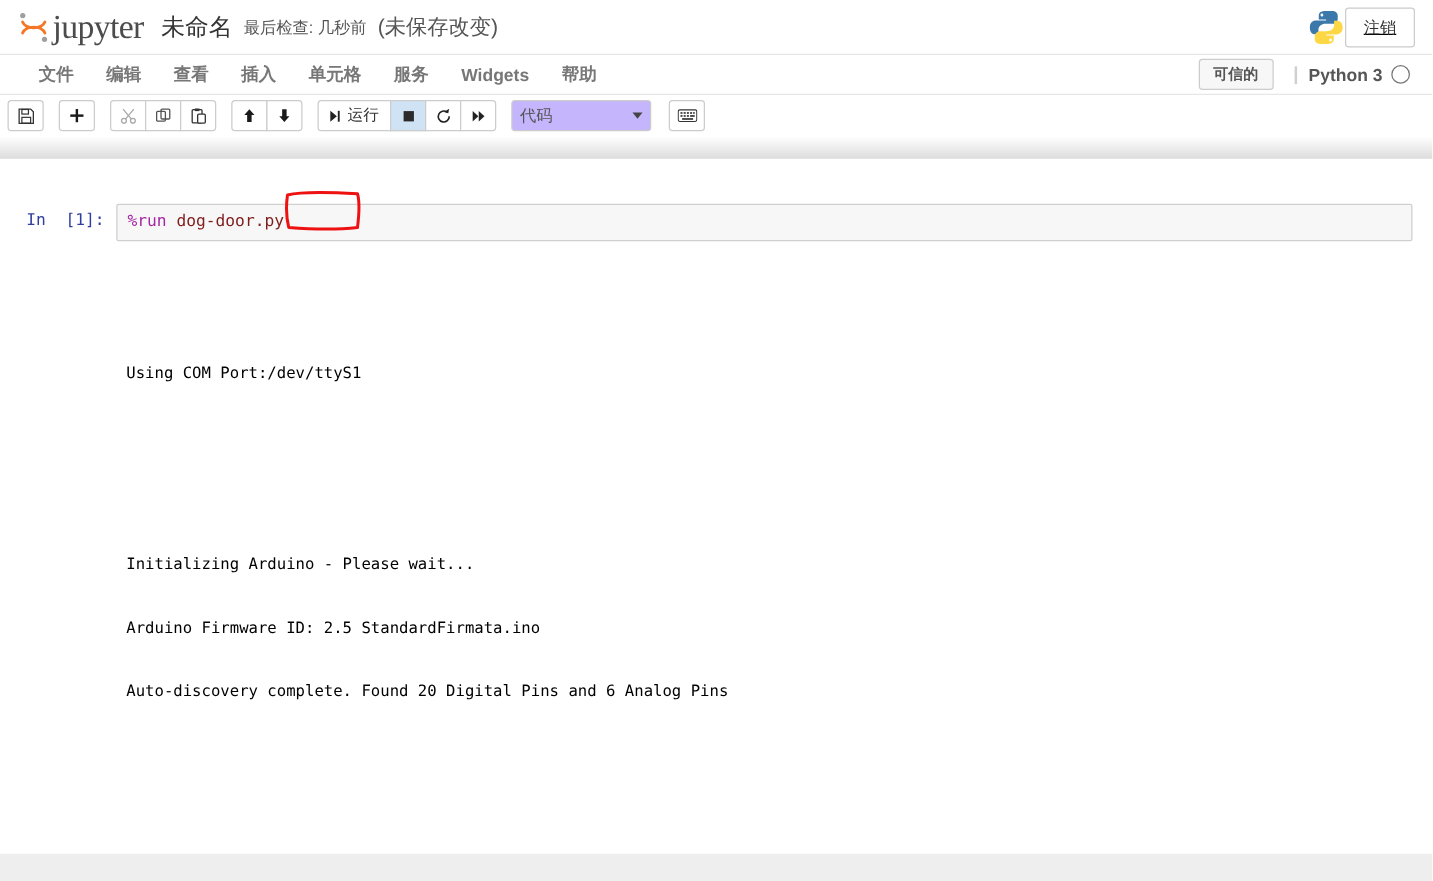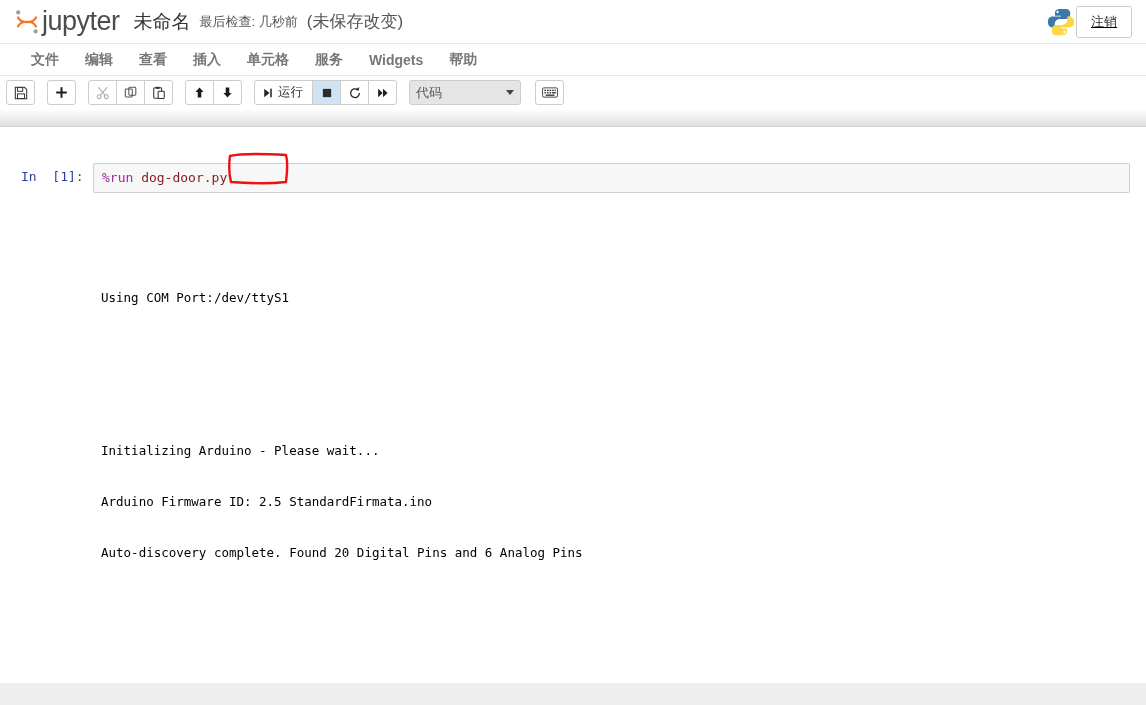--- a/index.html
+++ b/index.html
@@ -24,20 +24,21 @@
     border-bottom: 1px solid #e7e7e7;
     display: flex;
     align-items: center;
     padding: 0 14px;
     box-sizing: border-box;
   }
   .logo-wrap {
     display: flex;
     align-items: center;
     margin-right: 14px;
+    font-family: Liberation Serif, serif;
   }
   .logo-mark {
     width: 26px;
     height: 26px;
     margin-right: 2px;
     flex: none;
   }
   .logo-text {
     font-size: 27px;
     color: #4c4c4c;
@@ -170,21 +171,21 @@
     color: #333333;
     margin-left: 4px;
     white-space: nowrap;
   }
   .tb-btn.run { padding: 0 9px 0 7px; }
   .cell-type-select {
     height: 25px;
     width: 112px;
     border: 1px solid #cccccc;
     border-radius: 3px;
-    background: #e5e5e5;
+    background: #c4b5fd;
     font-size: 13px;
     color: #555555;
     padding: 0 6px;
     margin-right: 14px;
     display: flex;
     align-items: center;
     cursor: pointer;
     box-sizing: border-box;
     position: relative;
   }
@@ -317,20 +318,26 @@
 
 <div class="menubar">
   <span class="menu-item">文件</span>
   <span class="menu-item">编辑</span>
   <span class="menu-item">查看</span>
   <span class="menu-item">插入</span>
   <span class="menu-item">单元格</span>
   <span class="menu-item">服务</span>
   <span class="menu-item">Widgets</span>
   <span class="menu-item">帮助</span>
+  <div class="menubar-right">
+    <span class="trusted-badge">可信的</span>
+    <span class="kernel-sep">|</span>
+    <span class="kernel-name">Python 3</span>
+    <span class="kernel-idle"></span>
+  </div>
 </div>
 
 <div class="toolbar">
 
   <div class="tb-group">
     <div class="tb-btn">
       <span>
         <svg width="14" height="14" viewBox="0 0 16 16">
           <path d="M1.5 1.5h10.5L14.5 4v10.5h-13z" fill="none" stroke="#333" stroke-width="1.2"></path>
           <rect x="4" y="1.8" width="6" height="4.2" fill="none" stroke="#333" stroke-width="1.1"></rect>

